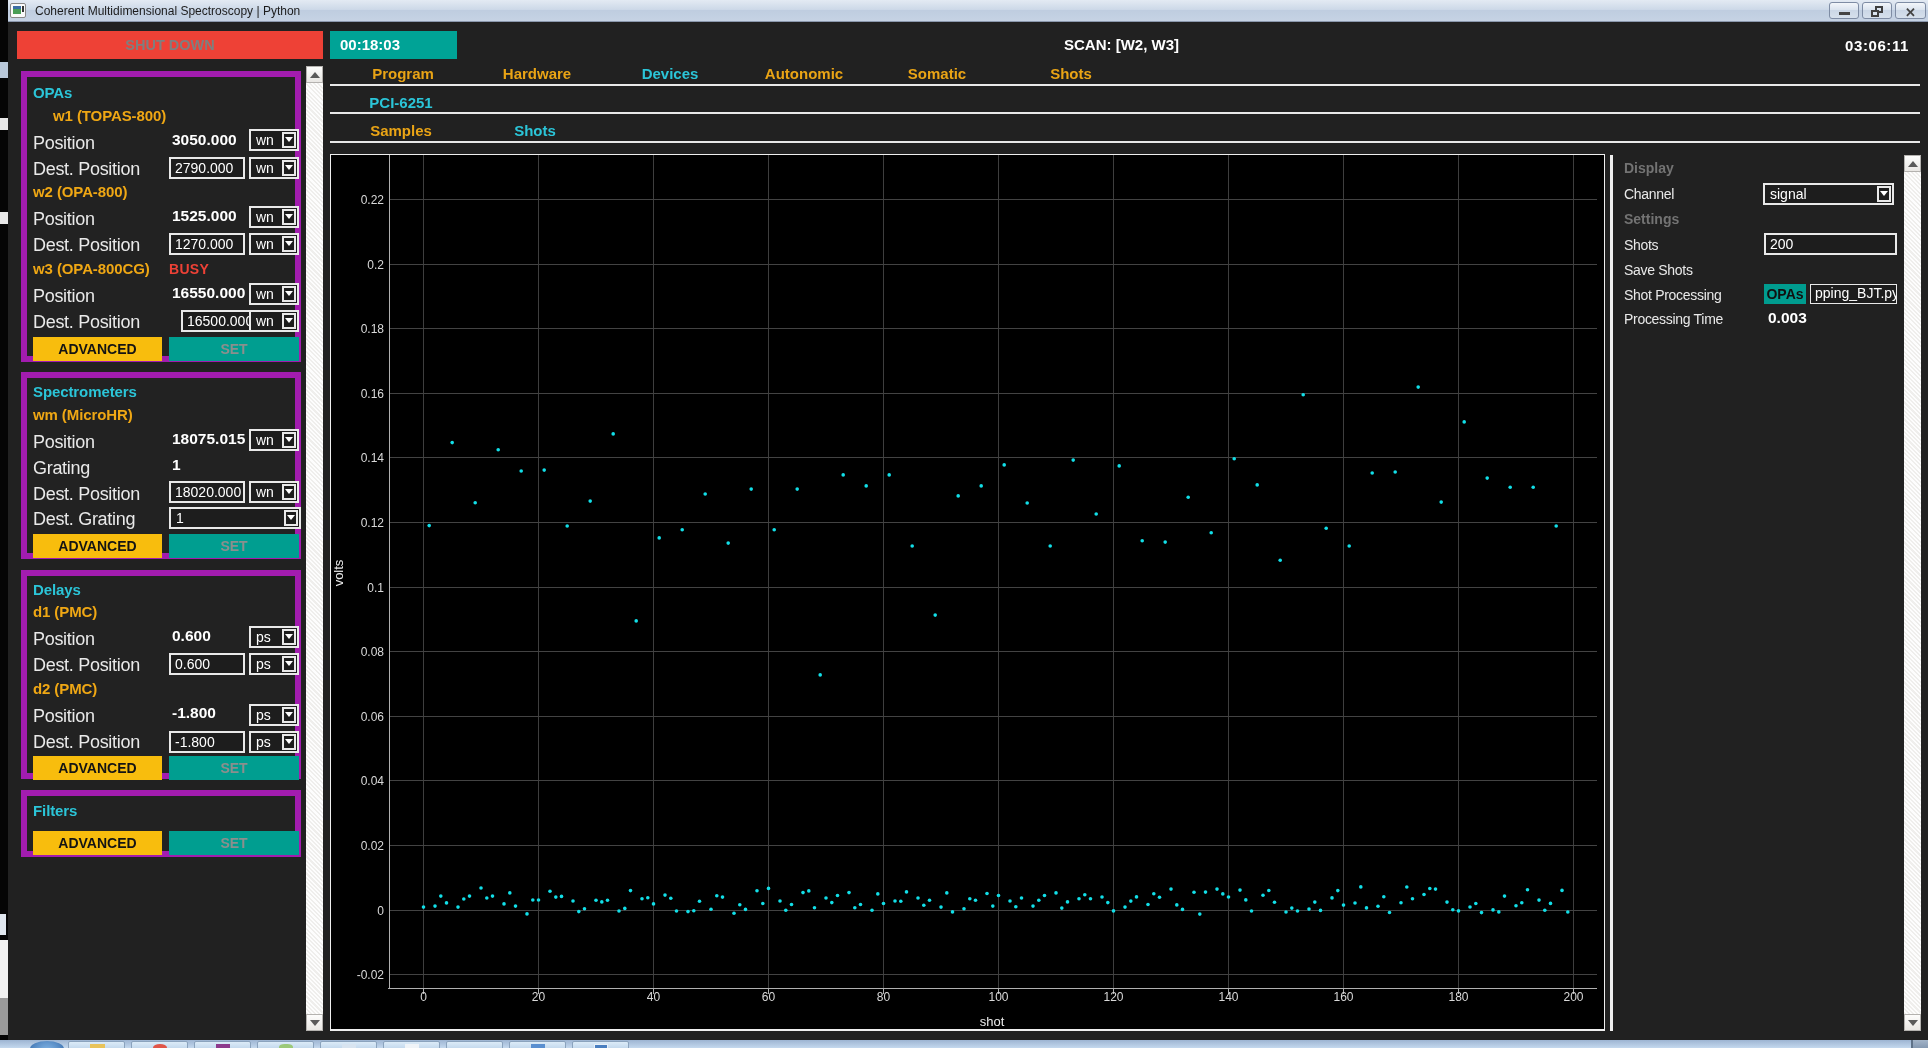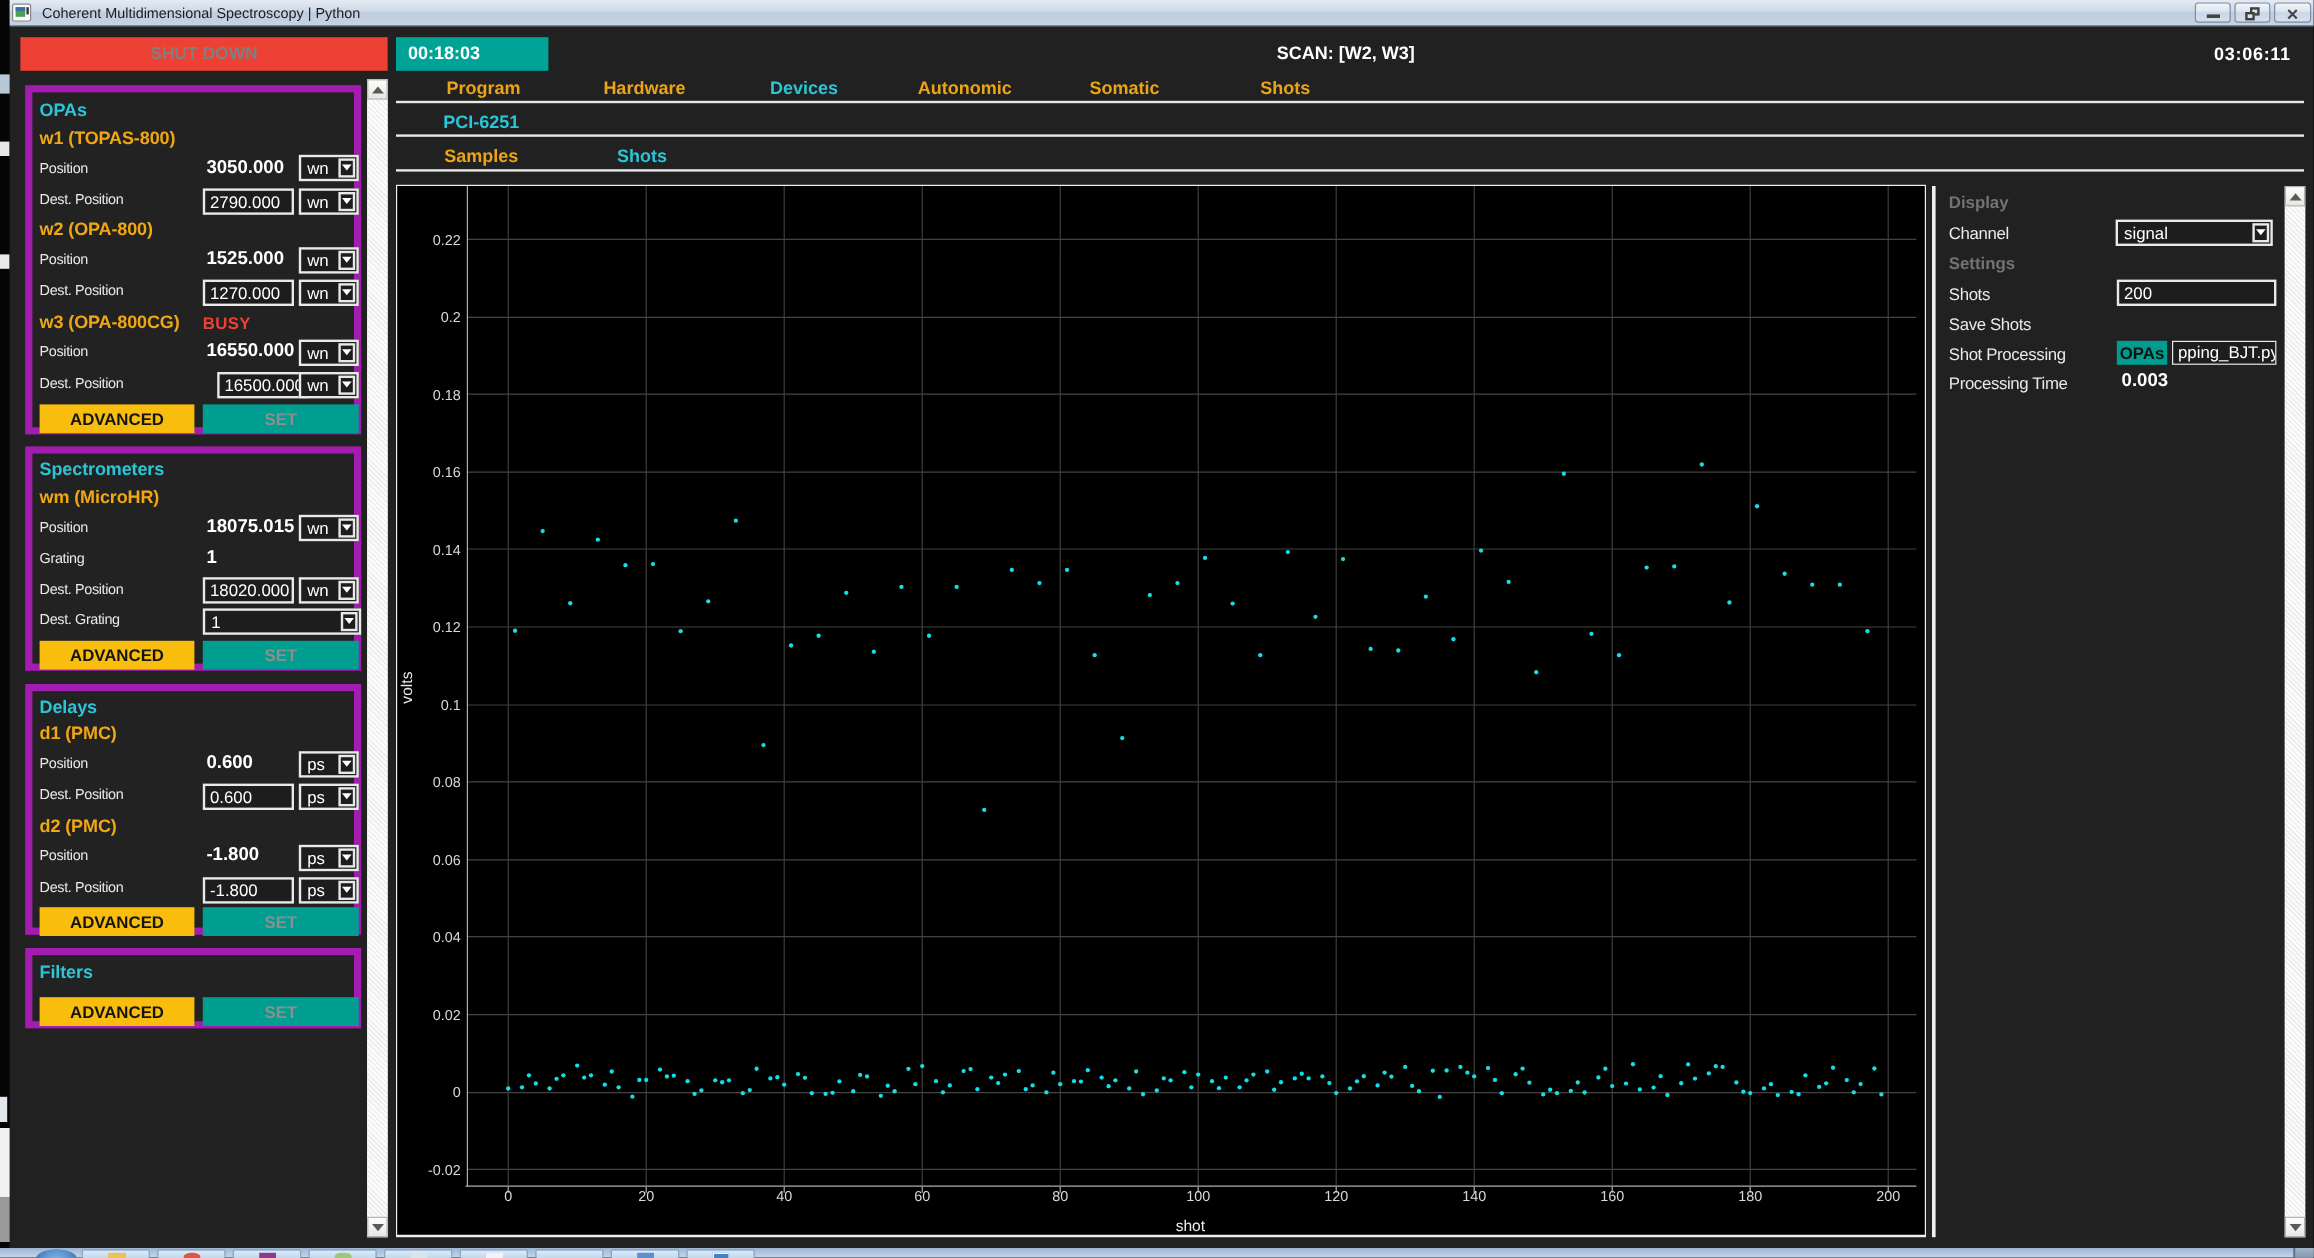--- a/index.html
+++ b/index.html
@@ -20,21 +20,21 @@
 #scan{position:absolute;left:1064px;top:36px;color:#fff;font-weight:bold;font-size:15px;}
 #clock{position:absolute;left:1845px;top:37px;color:#fff;font-weight:bold;font-size:15px;letter-spacing:0.6px;}
 
 .tab{position:absolute;font-weight:bold;font-size:15px;color:#eaa415;transform:translateX(-50%);}
 .tab.c{color:#2bc5d8;}
 .tline{position:absolute;height:2px;background:#e8e8e8;left:330px;width:1590px;}
 
 .gbox{position:absolute;left:21px;width:280px;border:6px solid #a21caf;background:#222222;}
 .hcyan{position:absolute;left:6px;color:#2bc5d8;font-weight:bold;font-size:15px;letter-spacing:-0.1px;margin-top:-2px;}
 .horange{position:absolute;left:6px;color:#efa714;font-weight:bold;font-size:15px;letter-spacing:-0.1px;margin-top:-2px;}
-.lbl{position:absolute;left:6px;color:#e9e9e9;font-size:12px;letter-spacing:-0.3px;margin-top:-2px;}
+.lbl{position:absolute;left:6px;color:#e9e9e9;font-size:18px;letter-spacing:-0.3px;margin-top:-2px;}
 .val{position:absolute;left:145px;color:#fff;font-weight:bold;font-size:15.5px;margin-top:-1px;}
 .inp{position:absolute;left:142px;width:76px;height:22px;border:2px solid #e9e9e9;color:#fff;font-size:14px;line-height:18px;padding-left:4px;background:#1d1d1d;white-space:nowrap;overflow:hidden;}
 .combo{position:absolute;left:222px;width:50px;height:22px;border:2px solid #e9e9e9;background:#1d1d1d;color:#fff;font-size:14px;line-height:18px;padding-left:5px;}
 .combo .ab{position:absolute;right:1px;top:1px;width:14px;height:16px;border:2px solid #e9e9e9;}
 .combo .ab:after{content:"";position:absolute;left:1px;top:3px;border-left:4px solid transparent;border-right:4px solid transparent;border-top:5px solid #fff;}
 .advbtn{position:absolute;left:6px;width:129px;height:24px;background:#f8bd0d;color:#141414;font-weight:bold;font-size:14px;text-align:center;line-height:24px;}
 .setbtn{position:absolute;left:142px;width:130px;height:24px;background:#009e90;color:#8b8f8d;font-weight:bold;font-size:14px;text-align:center;line-height:24px;}
 .busy{position:absolute;color:#ee4136;font-weight:bold;font-size:14px;margin-top:-1px;letter-spacing:0.3px;}
 
 .sb{position:absolute;width:17px;background:#fdfdfd;background-image:repeating-linear-gradient(45deg,#efeeec 0 1.5px,#fdfdfd 1.5px 3px);}
@@ -96,21 +96,21 @@
   <div class="tab" style="left:1071px;top:65px;">Shots</div>
   <div class="tline" style="top:84px;"></div>
   <div class="tab c" style="left:401px;top:94px;">PCI-6251</div>
   <div class="tline" style="top:112px;"></div>
   <div class="tab" style="left:401px;top:122px;">Samples</div>
   <div class="tab c" style="left:535px;top:122px;">Shots</div>
   <div class="tline" style="top:141px;"></div>
 
   <div class="gbox" style="top:71px;height:291px;">
     <div class="hcyan" style="top:9px;">OPAs</div>
-    <div class="horange" style="top:32px;">w1 (TOPAS-800)</div>
+    <div class="horange" style="top:32px;margin-left:20px;">w1 (TOPAS-800)</div>
     <div class="lbl" style="top:58px;">Position</div>
       <div class="val" style="top:55px;">3050.000</div>
     <div class="combo" style="top:52px;">wn<div class="ab"></div></div>
     <div class="lbl" style="top:84px;">Dest. Position</div>
       <div class="inp" style="top:80px;">2790.000</div>
     <div class="combo" style="top:80px;">wn<div class="ab"></div></div>
     <div class="horange" style="top:108px;">w2 (OPA-800)</div>
     <div class="lbl" style="top:134px;">Position</div>
       <div class="val" style="top:131px;">1525.000</div>
     <div class="combo" style="top:129px;">wn<div class="ab"></div></div>

